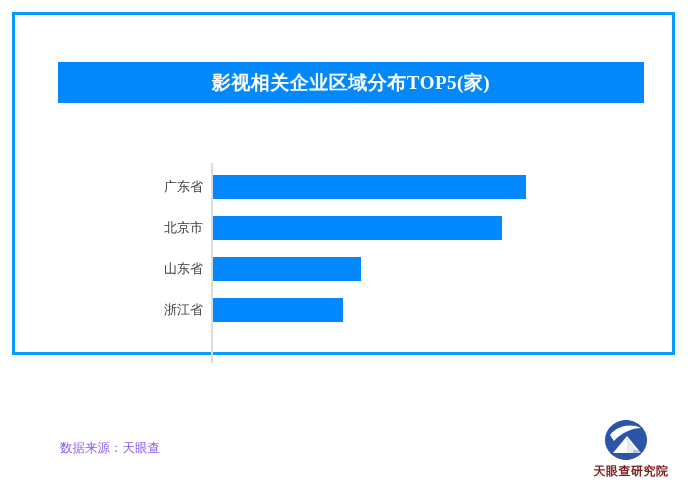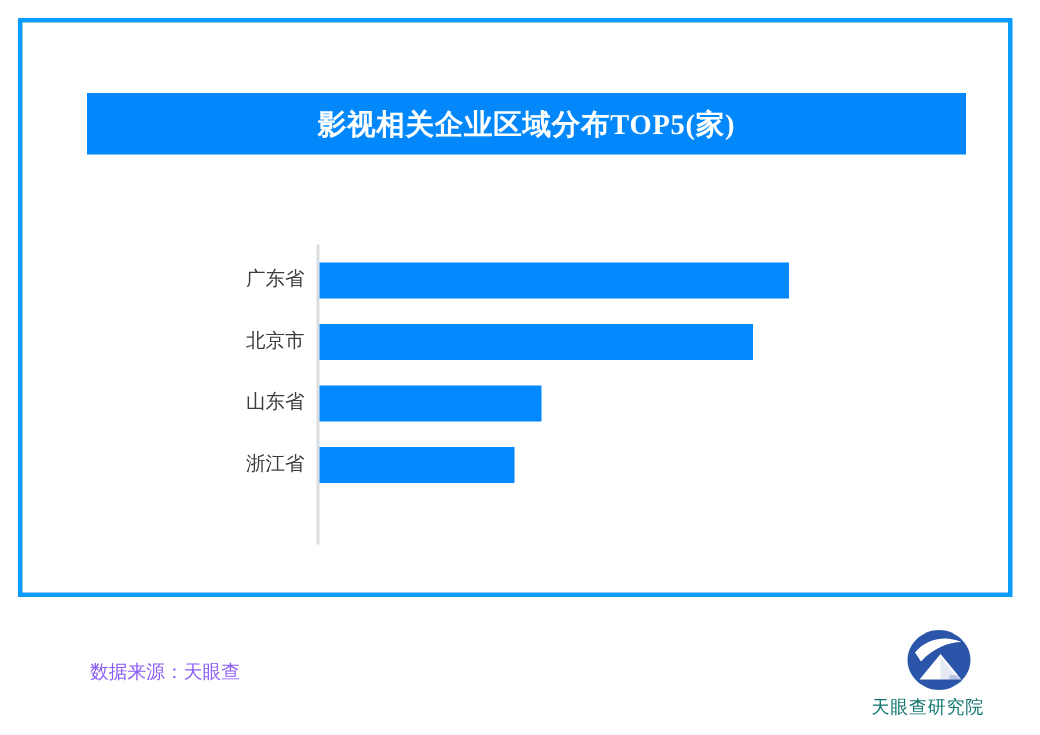--- a/index.html
+++ b/index.html
@@ -11,21 +11,21 @@
     width: 693px;
     height: 490px;
     font-family: "Liberation Sans", "DejaVu Sans", sans-serif;
     overflow: hidden;
   }
   .card {
     position: absolute;
     left: 12px;
     top: 12px;
     width: 663px;
-    height: 386px;
+    height: 343px;
     box-sizing: border-box;
     border: 3px solid #0a9bfb;
     background: #ffffff;
   }
   .title-banner {
     position: absolute;
     left: 43px;
     top: 47px;
     width: 586px;
     height: 41px;
@@ -104,26 +104,27 @@
     left: 22px;
     top: 0px;
     width: 46px;
     height: 42px;
   }
   .logo-text {
     position: absolute;
     left: 0px;
     top: 44px;
     width: 100px;
-    text-align: left;
+    text-align: center;
     font-size: 12px;
-    color: #0f766e;
+    color: #7f1d1d;
     letter-spacing: 0.5px;
     font-family: "DejaVu Sans", sans-serif;
     white-space: nowrap;
+    font-weight: bold;
   }
 </style>
 </head>
 <body>
 
 <div class="card">
 
   <div class="title-banner">
     <span class="title-text">影视相关企业区域分布TOP5(家)</span>
   </div>

